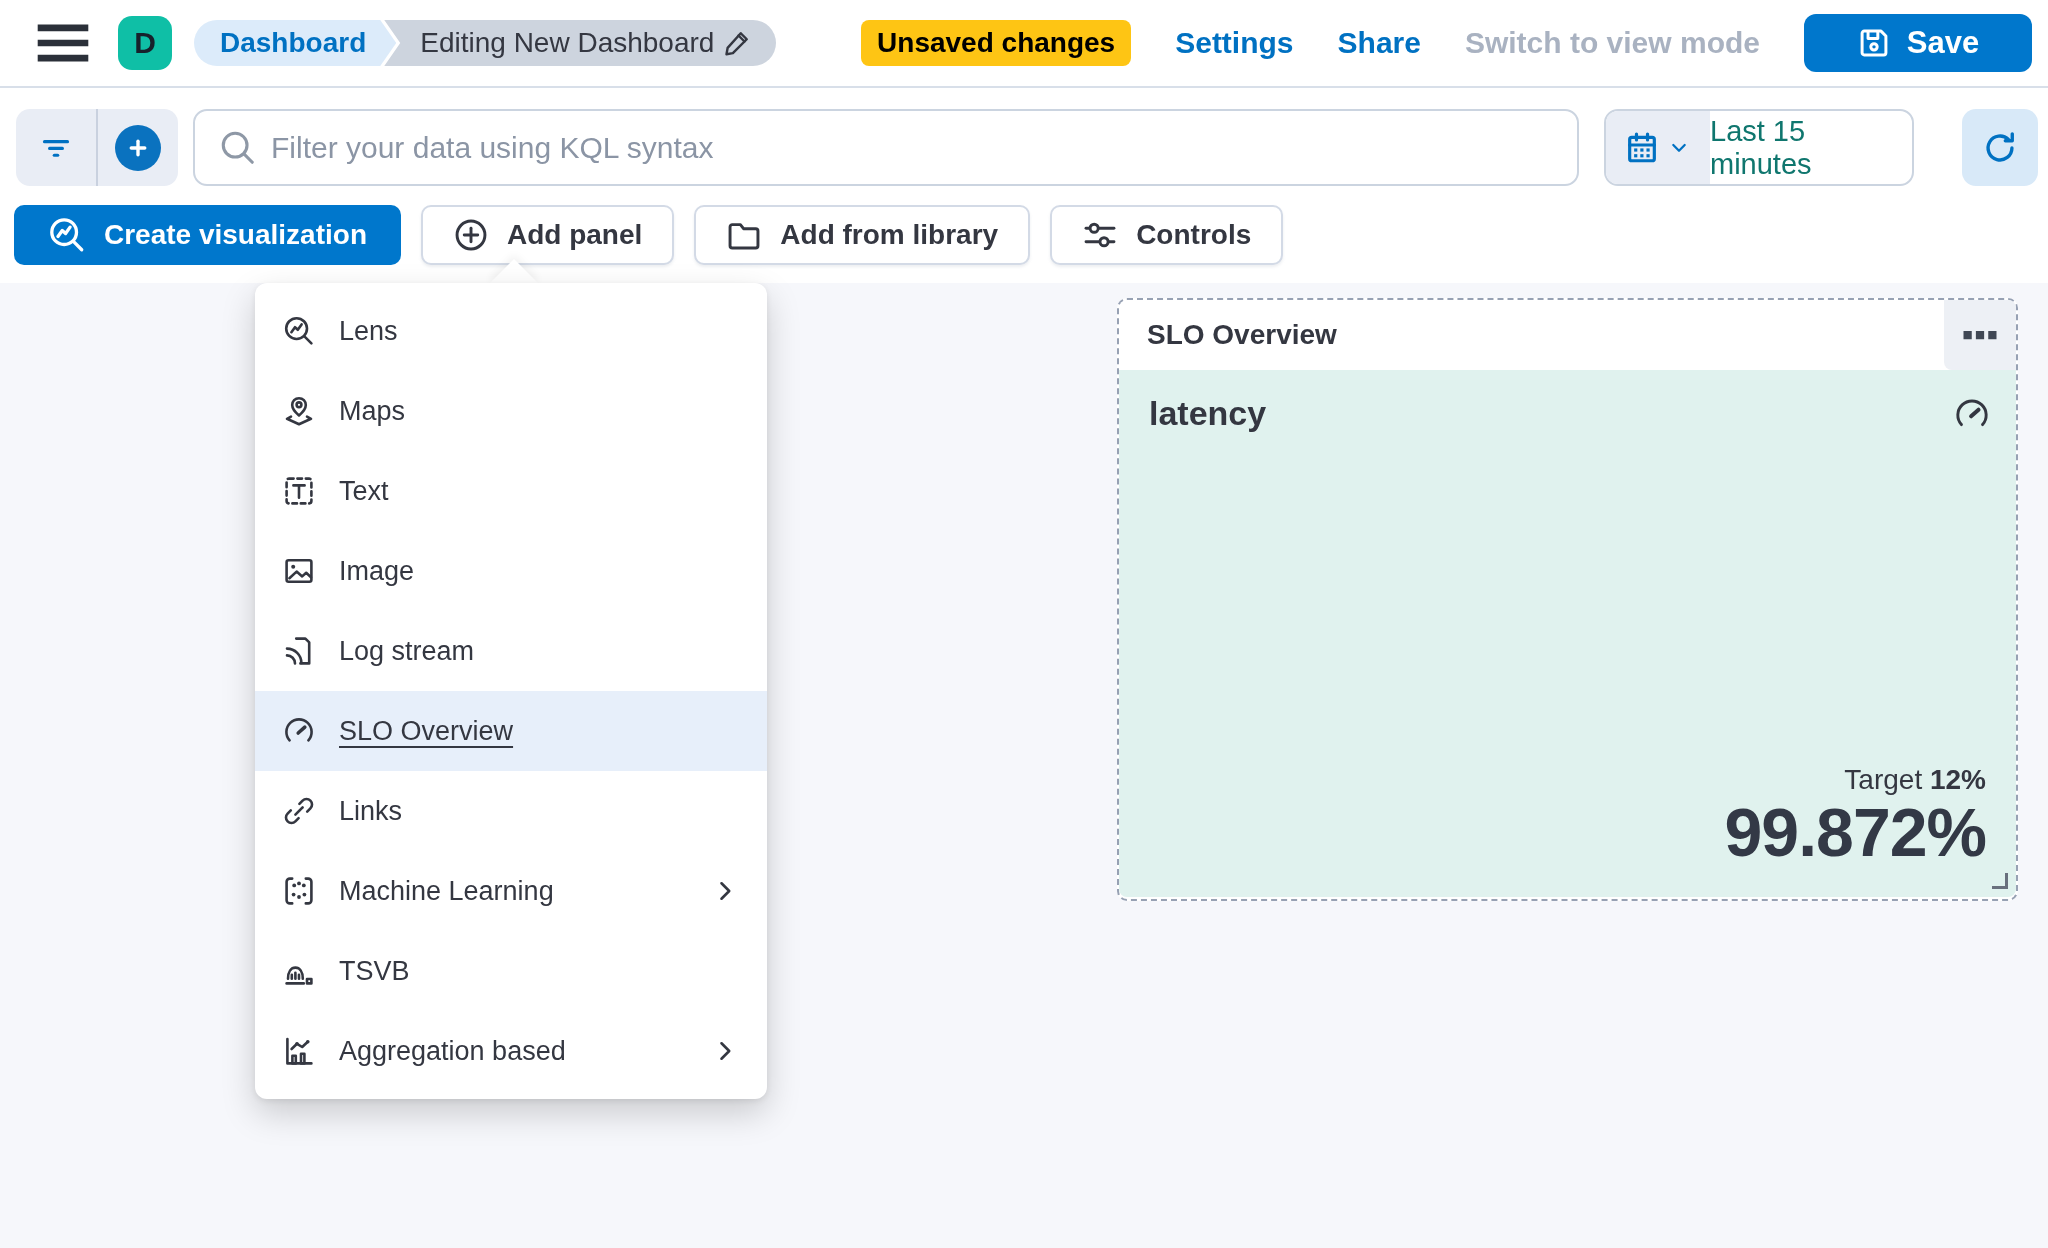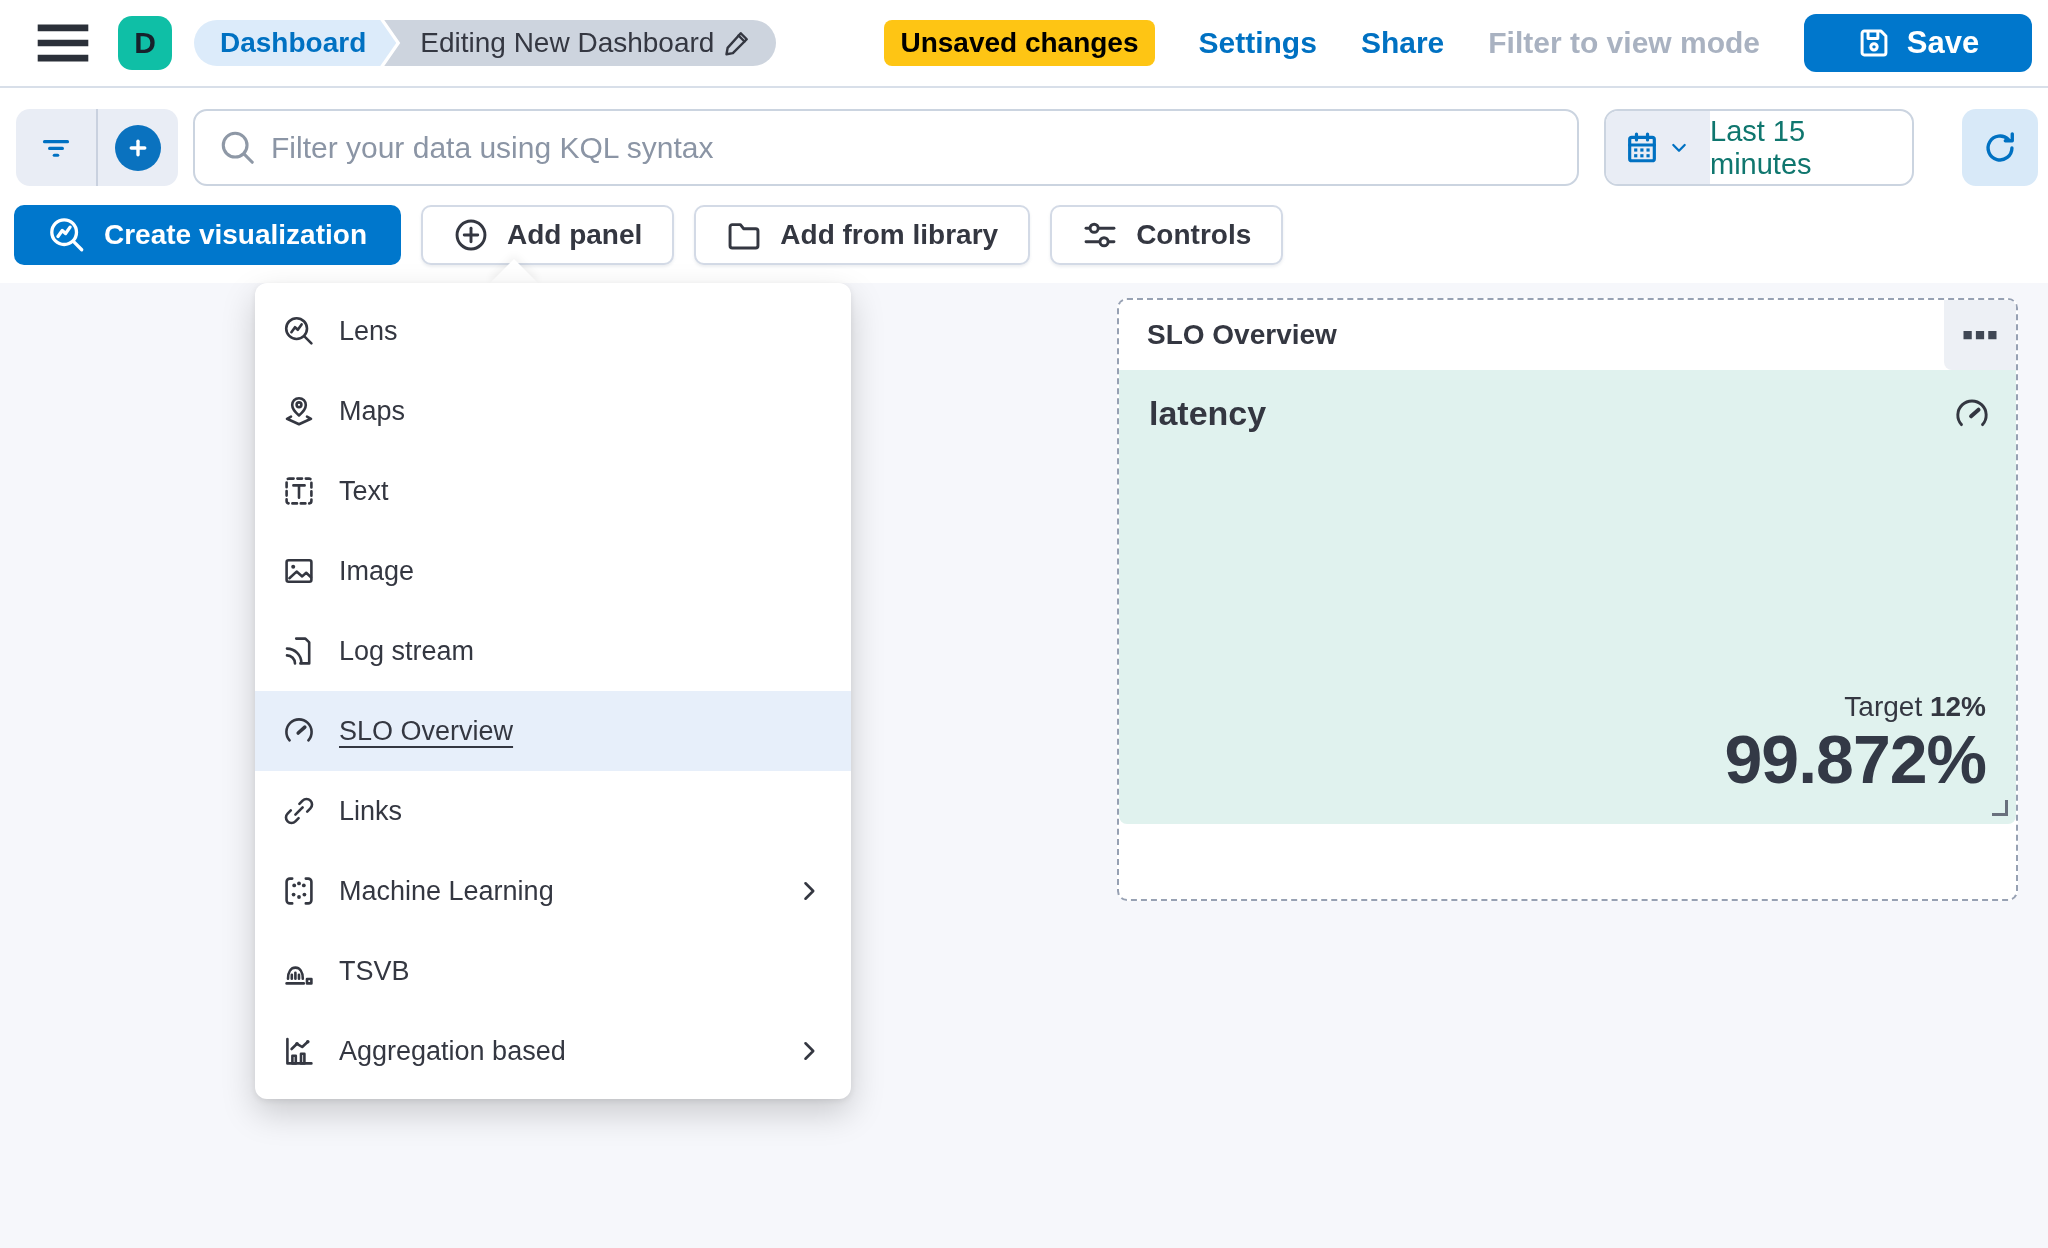--- a/index.html
+++ b/index.html
@@ -72,40 +72,40 @@
                font-size:28px; font-weight:600; padding:0 30px; cursor:pointer;
                box-shadow:0 2px 3px rgba(152,162,179,.18); font-family:"Liberation Sans",sans-serif; }
 
   
   .canvas { position:absolute; left:0; top:283px; width:2048px; height:965px; background:#F6F7FB; }
 
   
   .menu-pointer { position:absolute; left:497px; top:266px; width:34px; height:34px;
                   background:#fff; transform:rotate(45deg); z-index:9;
                   box-shadow:-3px -3px 8px rgba(0,0,0,.06); }
-  .menu { position:absolute; left:255px; top:283px; width:596px; z-index:10;
+  .menu { position:absolute; left:255px; top:283px; width:512px; z-index:10;
           background:#fff; border-radius:12px; padding:8px 0;
           box-shadow:0 14px 34px rgba(0,0,0,.18), 0 2px 6px rgba(0,0,0,.08); }
   .menu-item { height:80px; display:flex; align-items:center; gap:24px; padding:0 28px;
                font-size:27px; color:#343741; cursor:pointer; }
   .menu-item .lbl { white-space:nowrap; }
   .menu-item.selected { background:#E7EFFA; }
   .menu-item.selected .lbl { text-decoration:underline; text-underline-offset:6px; }
   .menu-item .chev { margin-left:auto; }
 
   
   .slo-panel { position:absolute; left:1117px; top:298px; width:901px; height:603px;
                background:#fff; border:2px dashed #97A1B3; border-radius:10px; z-index:5; }
   .panel-header { height:70px; display:flex; align-items:center; padding-left:28px;
                   position:relative; }
   .panel-title { font-size:28px; font-weight:700; color:#343741; }
   .panel-menu-btn { position:absolute; right:0; top:0; width:72px; height:70px;
                     background:#EDF0F5; border:none; border-radius:0 8px 0 8px; cursor:pointer;
                     display:flex; align-items:center; justify-content:center; }
-  .panel-body { position:relative; height:454px; background:#E0F2EE; border-radius:0 0 8px 8px;
+  .panel-body { position:relative; height:527px; background:#E0F2EE; border-radius:0 0 8px 8px;
                 padding:24px 30px; }
   .slo-name { font-size:34px; font-weight:700; color:#343741; }
   .panel-gauge { position:absolute; right:26px; top:26px; }
   .metric { position:absolute; right:30px; bottom:28px; text-align:right; }
   .metric .target { font-size:28px; color:#343741; }
   .metric .target b { font-weight:700; }
   .metric .value { font-size:68px; font-weight:700; color:#333946; line-height:1.08;
                    letter-spacing:-1px; }
   .resize-handle { position:absolute; right:8px; bottom:8px; width:16px; height:16px;
                    border-right:3px solid #69707D; border-bottom:3px solid #69707D; cursor:nwse-resize; }
@@ -140,21 +140,21 @@
           <path d="M10 2.8 13.2 6 5.8 13.4 2.4 14 3 10.6 Z"></path>
           <line x1="8.8" y1="4" x2="12" y2="7.2"></line>
         </svg>
       </div>
     </div>
 
     <div class="topbar-right">
       <div class="badge-warn">Unsaved changes</div>
       <button class="nav-link">Settings</button>
       <button class="nav-link">Share</button>
-      <button class="nav-link disabled">Filter to view mode</button>
+      <button class="nav-link disabled">Switch to view mode</button>
       <button class="btn-save">
         <svg width="34" height="34" viewBox="0 0 16 16" class="ic-white">
           <path d="M2.4 3.4 a1 1 0 0 1 1 -1 h7.9 l2.3 2.3 v7.9 a1 1 0 0 1 -1 1 H3.4 a1 1 0 0 1 -1 -1 Z"></path>
           <path d="M5.2 2.6 v3.3 h4.6 V2.6"></path>
           <circle cx="8" cy="9.8" r="1.5"></circle>
         </svg>
         <span>Save</span>
       </button>
     </div>
   </div>

